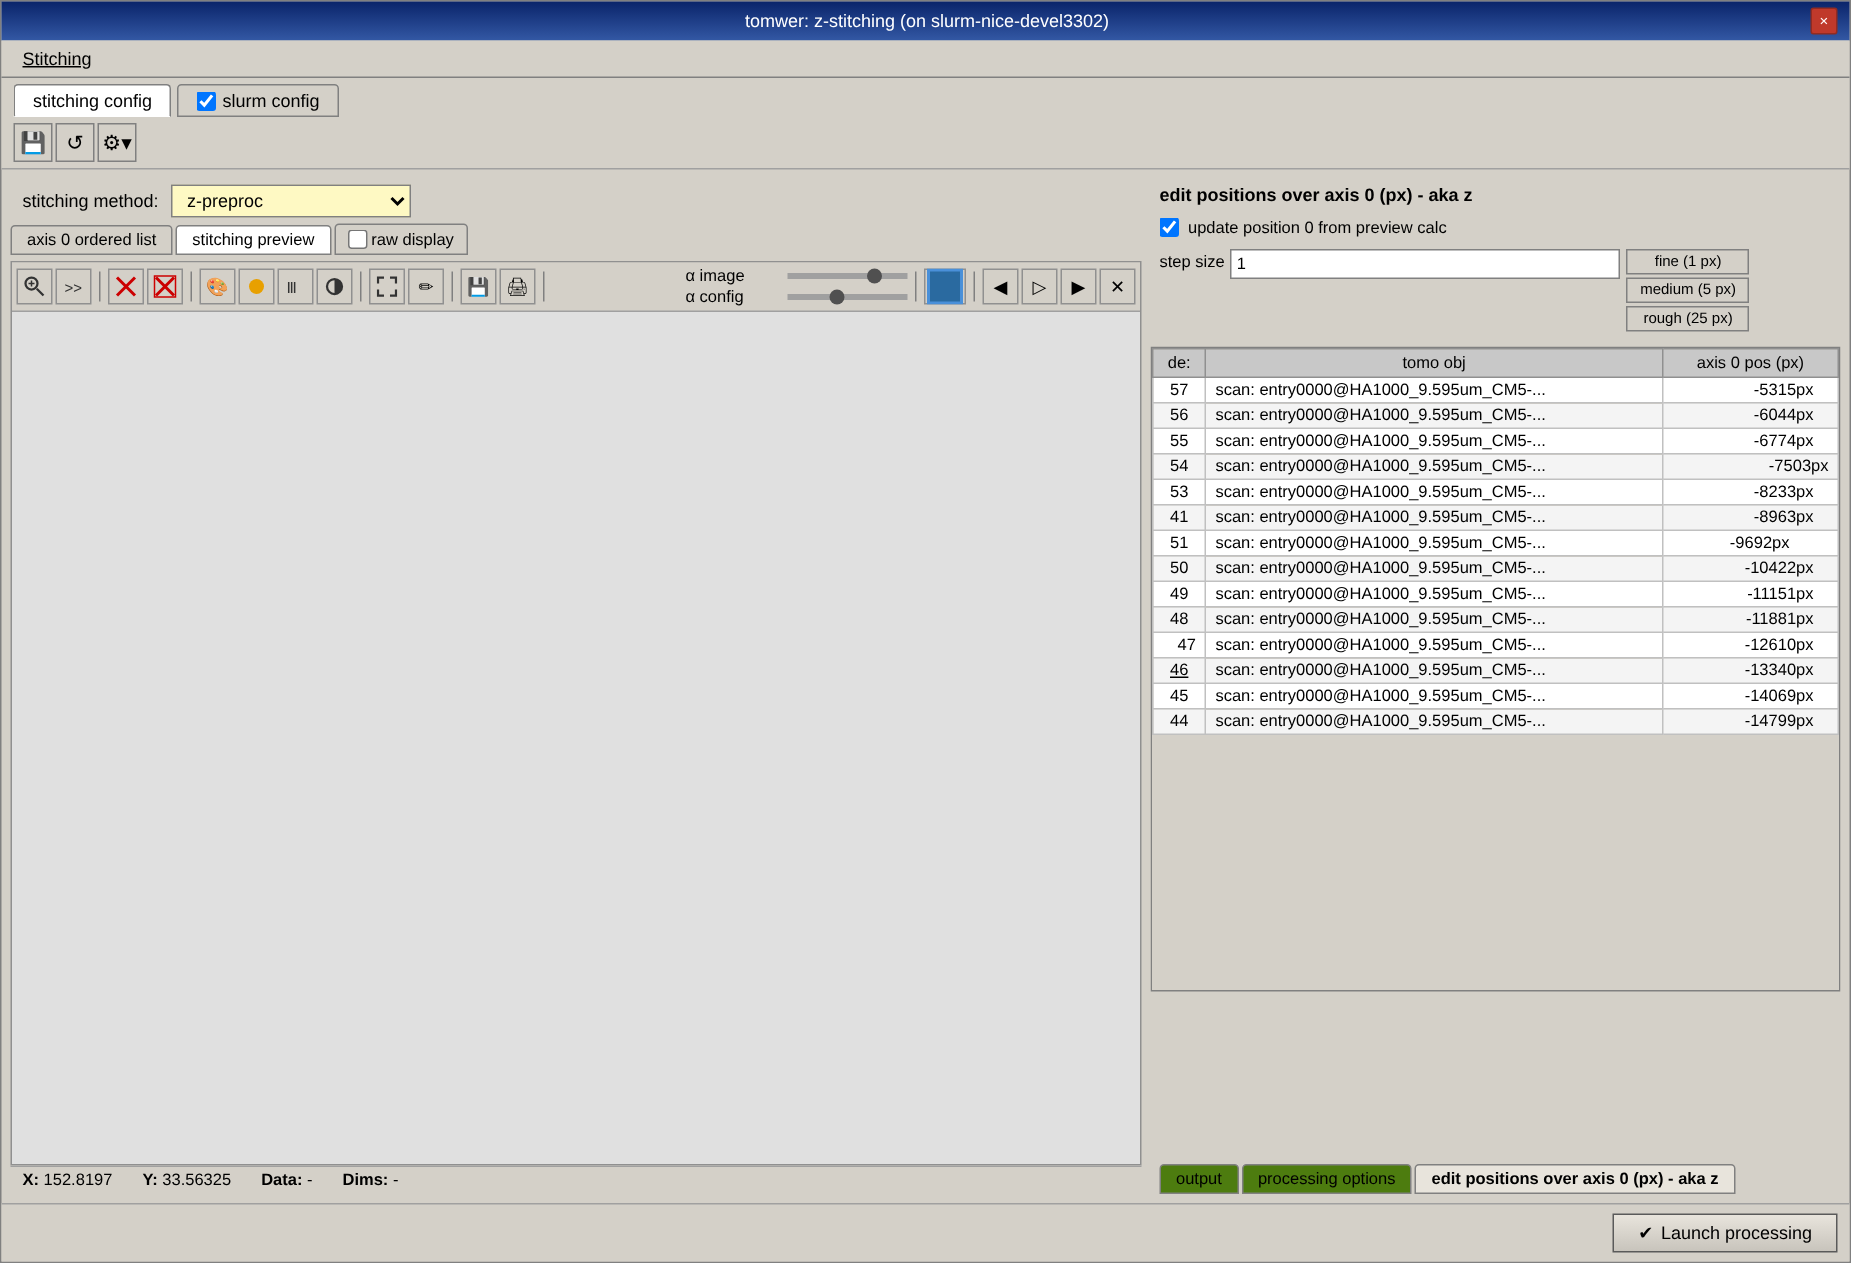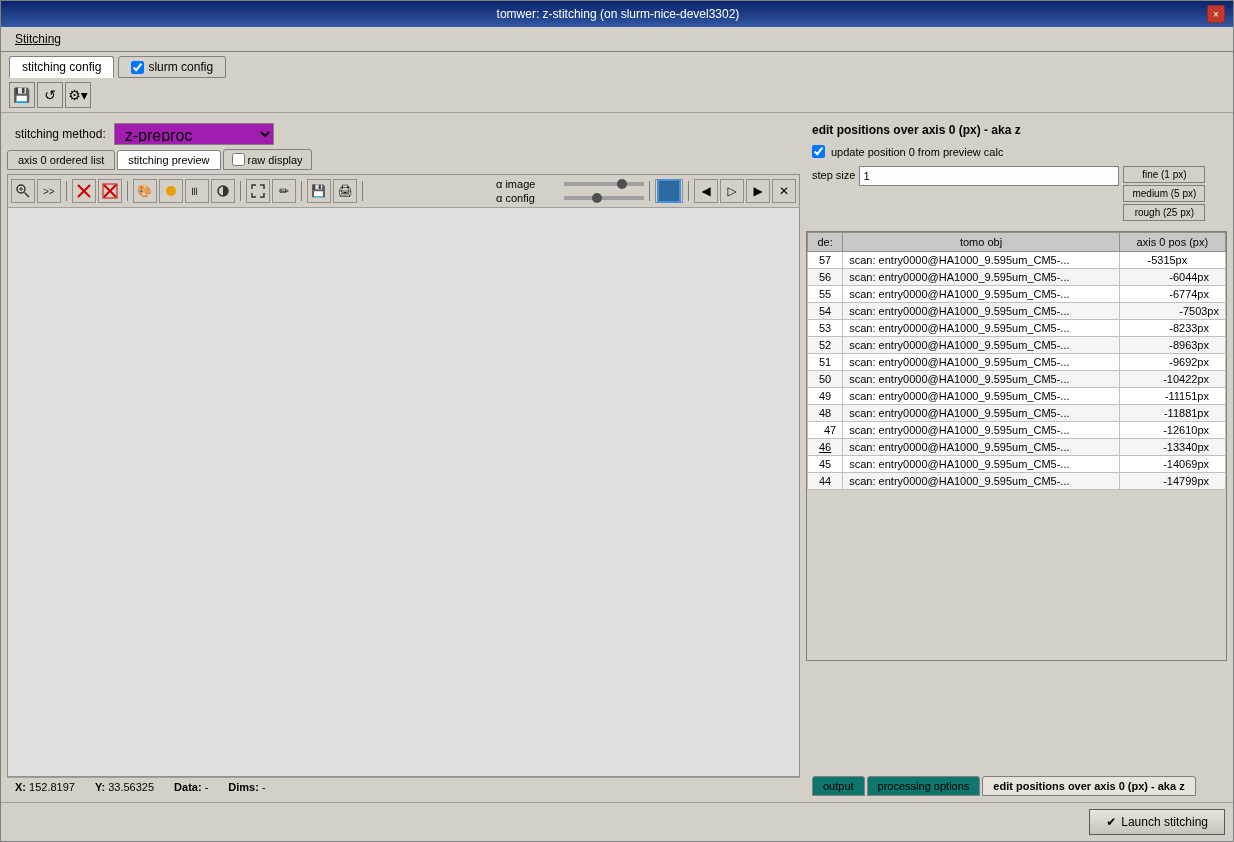--- a/index.html
+++ b/index.html
@@ -179,21 +179,21 @@
     }
     .status-bar {
       display: flex;
       gap: 20px;
       padding: 3px 8px;
       background: #d4d0c8;
       border-top: 1px solid #a0a0a0;
       font-size: 11px;
     }
     .right-panel {
-      width: 421px;
+      width: 460px;
       display: flex;
       flex-direction: column;
       gap: 4px;
     }
     .checkbox-row {
       display: flex;
       align-items: center;
       gap: 6px;
       font-size: 11px;
       margin-bottom: 4px;
@@ -256,21 +256,21 @@
     }
     .bottom-tabs {
       display: flex;
       gap: 2px;
       padding: 4px 6px 0;
       background: #d4d0c8;
     }
     .bottom-tab-btn {
       padding: 3px 10px;
       border: 1px solid #808080;
-      background: #0f766e;
+      background: #4d7c0f;
       cursor: pointer;
       font-size: 11px;
       border-radius: 3px 3px 0 0;
     }
     .bottom-tab-btn.active {
       background: #e8e4dc;
       font-weight: bold;
     }
     .footer-row {
       display: flex;
@@ -295,22 +295,22 @@
       gap: 8px;
       padding: 4px 8px;
       background: #d4d0c8;
     }
     .method-label {
       font-size: 12px;
     }
     .method-select {
       padding: 2px 6px;
       border: 1px solid #808080;
-      background: #a21caf;
-      font-size: 16px;
+      background: #fef9c3;
+      font-size: 12px;
       width: 160px;
       height: 22px;
     }
     .canvas-wrapper {
       display: flex;
       flex-direction: column;
       border: 1px solid #909090;
       flex: 1;
     }
     .canvas-toolbar-top {
@@ -551,21 +551,21 @@
               <tr>
                 <th style="width:35px;">de:</th>
                 <th>tomo obj</th>
                 <th>axis 0 pos (px)</th>
               </tr>
             </thead>
             <tbody id="table-body">
             <tr>
       <td style="text-align:center;">57</td>
       <td style="white-space:nowrap; overflow:hidden; max-width:220px; text-overflow:ellipsis;">scan: entry0000@HA1000_9.595um_CM5-...</td>
-      <td style="text-align:center; padding-right:16px;">-5315px</td>
+      <td style="text-align:right; padding-right:16px;">-5315px</td>
     </tr>
                 <tr>
       <td style="text-align:center;">56</td>
       <td style="white-space:nowrap; overflow:hidden; max-width:220px; text-overflow:ellipsis;">scan: entry0000@HA1000_9.595um_CM5-...</td>
       <td style="text-align:right; padding-right:16px;">-6044px</td>
     </tr>
                 <tr>
       <td style="text-align:center;">55</td>
       <td style="white-space:nowrap; overflow:hidden; max-width:220px; text-overflow:ellipsis;">scan: entry0000@HA1000_9.595um_CM5-...</td>
       <td style="text-align:right; padding-right:16px;">-6774px</td>
@@ -574,28 +574,28 @@
       <td style="text-align:center;">54</td>
       <td style="white-space:nowrap; overflow:hidden; max-width:220px; text-overflow:ellipsis;">scan: entry0000@HA1000_9.595um_CM5-...</td>
       <td style="text-align:right; ">-7503px</td>
     </tr>
                 <tr>
       <td style="text-align:center;">53</td>
       <td style="white-space:nowrap; overflow:hidden; max-width:220px; text-overflow:ellipsis;">scan: entry0000@HA1000_9.595um_CM5-...</td>
       <td style="text-align:right; padding-right:16px;">-8233px</td>
     </tr>
                 <tr>
-      <td style="text-align:center;">52</td>
+      <td style="text-align:center;">41</td>
       <td style="white-space:nowrap; overflow:hidden; max-width:220px; text-overflow:ellipsis;">scan: entry0000@HA1000_9.595um_CM5-...</td>
       <td style="text-align:right; padding-right:16px;">-8963px</td>
     </tr>
                 <tr>
       <td style="text-align:center;">51</td>
       <td style="white-space:nowrap; overflow:hidden; max-width:220px; text-overflow:ellipsis;">scan: entry0000@HA1000_9.595um_CM5-...</td>
-      <td style="text-align:right; padding-right:16px;">-9692px</td>
+      <td style="text-align:right; padding-right:32px;">-9692px</td>
     </tr>
                 <tr>
       <td style="text-align:center;">50</td>
       <td style="white-space:nowrap; overflow:hidden; max-width:220px; text-overflow:ellipsis;">scan: entry0000@HA1000_9.595um_CM5-...</td>
       <td style="text-align:right; padding-right:16px;">-10422px</td>
     </tr>
                 <tr>
       <td style="text-align:center;">49</td>
       <td style="white-space:nowrap; overflow:hidden; max-width:220px; text-overflow:ellipsis;">scan: entry0000@HA1000_9.595um_CM5-...</td>
       <td style="text-align:right; padding-right:16px;">-11151px</td>
@@ -634,16 +634,16 @@
         <button class="bottom-tab-btn">output</button>
         <button class="bottom-tab-btn">processing options</button>
         <button class="bottom-tab-btn active">edit positions over axis 0 (px) - aka z</button>
       </div>
     </div>
   </div>
 
   <div class="footer-row">
     <button class="launch-btn">
       <span>✔</span>
-      <span>Launch stitching</span>
+      <span>Launch processing</span>
     </button>
   </div>
 </div>
 
 </body></html>

